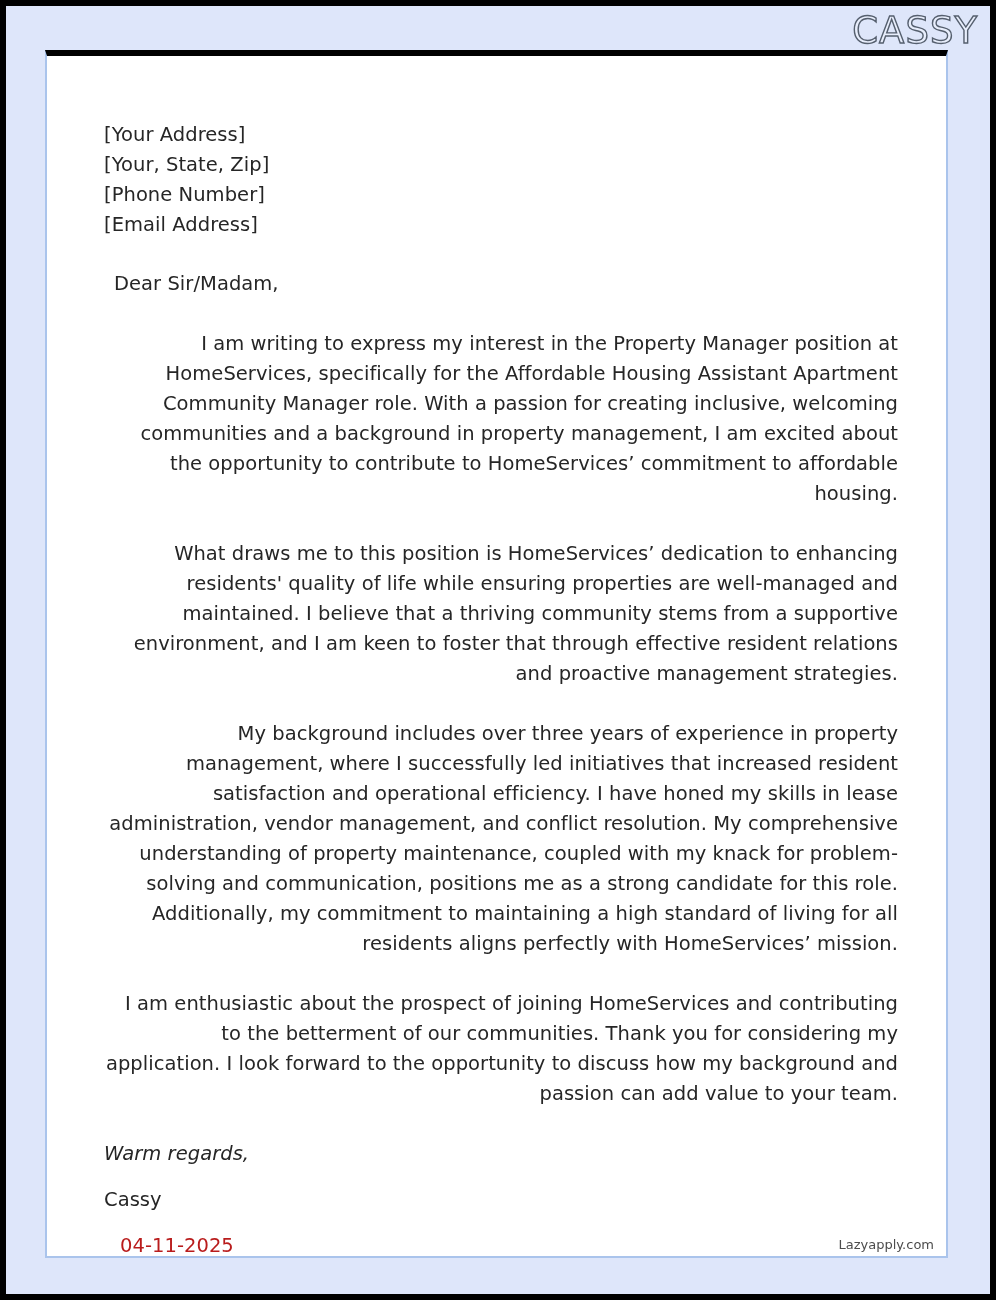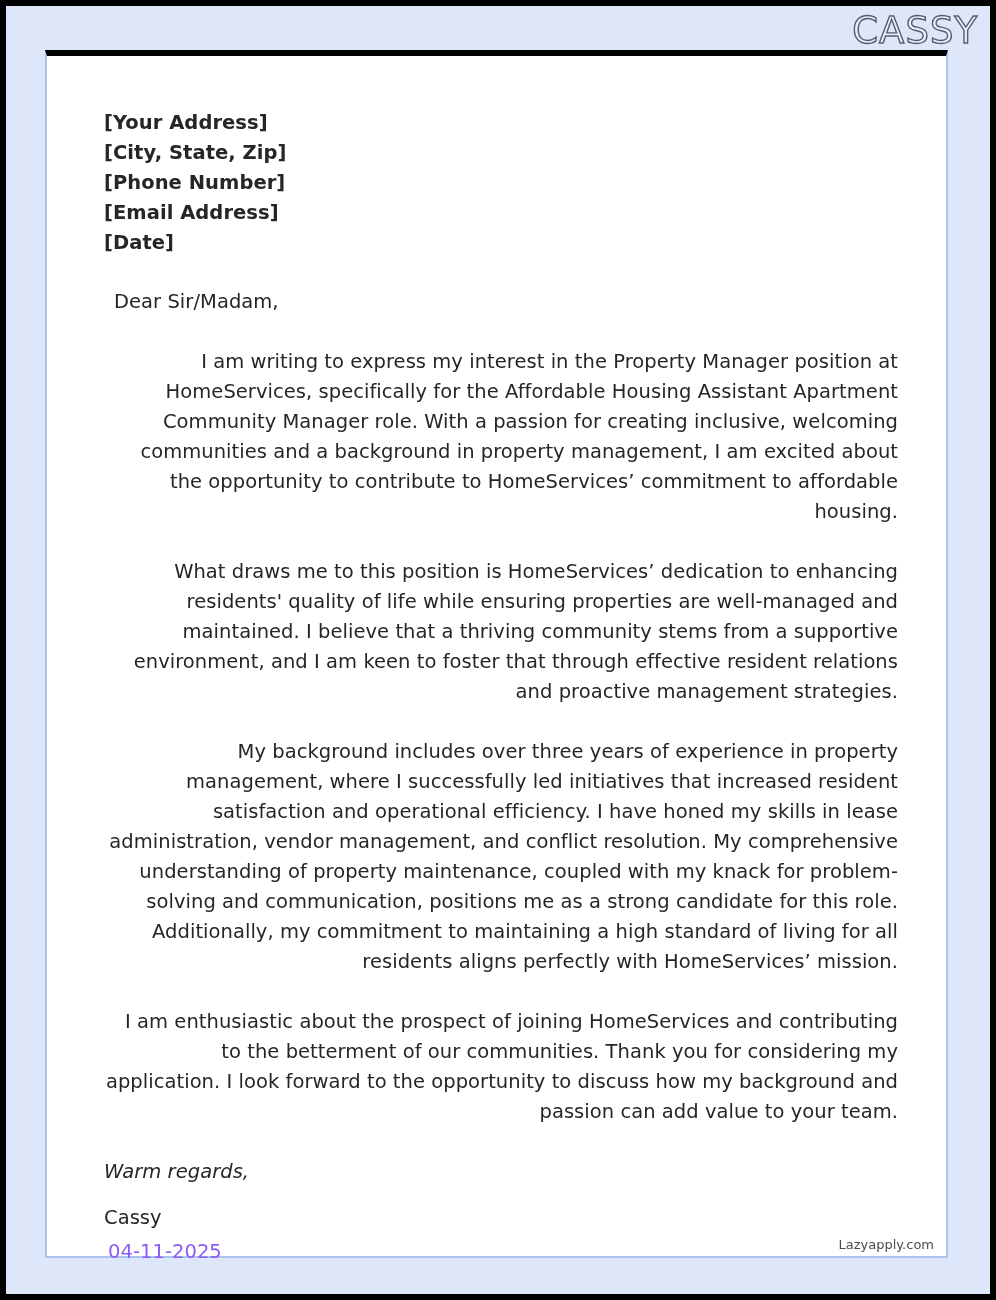--- a/index.html
+++ b/index.html
@@ -71,22 +71,21 @@
   .closing,
   .sig-name,
   .sig-date {
     font-size: 19.5px;
     line-height: 30px;
     color: #262626;
     letter-spacing: 0.05px;
   }
 
   .addr-block {
-    margin: 0 0 29px 0;
-    font-weight: bold;
+    margin: 12px 0 29px 0;
   }
   .addr-line {
     white-space: nowrap;
   }
 
   .salutation {
     margin: 0 0 30px 10px;
   }
 
   .para {
@@ -97,22 +96,22 @@
   .closing {
     margin: 0 0 16px 0;
     font-style: italic;
   }
 
   .sig-name {
     margin: 0 0 0 0;
   }
 
   .sig-date {
-    color: #8b5cf6;
-    margin: 4px;
+    color: #b91c1c;
+    margin: 16px;
   }
 
   
   #footer {
     position: absolute;
     right: 12px;
     bottom: 3px;
     font-size: 13px;
     line-height: 16px;
     color: #4c4c4c;
@@ -124,24 +123,23 @@
 
 <div id="canvas">
 
   <div id="brand">CASSY</div>
 
   <div id="page">
     <div id="page-inner">
 
       <div class="addr-block">
         <div class="addr-line">[Your Address]</div>
-        <div class="addr-line">[City, State, Zip]</div>
+        <div class="addr-line">[Your, State, Zip]</div>
         <div class="addr-line">[Phone Number]</div>
         <div class="addr-line">[Email Address]</div>
-        <div class="addr-line">[Date]</div>
       </div>
 
       <p class="salutation">Dear Sir/Madam,</p>
 
       <p class="para">I am writing to express my interest in the Property Manager position at HomeServices, specifically for the Affordable Housing Assistant Apartment Community Manager role. With a passion for creating inclusive, welcoming communities and a background in property management, I am excited about the opportunity to contribute to HomeServices’ commitment to affordable housing.</p>
       <p class="para">What draws me to this position is HomeServices’ dedication to enhancing residents' quality of life while ensuring properties are well-managed and maintained. I believe that a thriving community stems from a supportive environment, and I am keen to foster that through effective resident relations and proactive management strategies.</p>
       <p class="para">My background includes over three years of experience in property management, where I successfully led initiatives that increased resident satisfaction and operational efficiency. I have honed my skills in lease administration, vendor management, and conflict resolution. My comprehensive understanding of property maintenance, coupled with my knack for problem-solving and communication, positions me as a strong candidate for this role. Additionally, my commitment to maintaining a high standard of living for all residents aligns perfectly with HomeServices’ mission.</p>
       <p class="para">I am enthusiastic about the prospect of joining HomeServices and contributing to the betterment of our communities. Thank you for considering my application. I look forward to the opportunity to discuss how my background and passion can add value to your team.</p>
 
       <p class="closing">Warm regards,</p>

